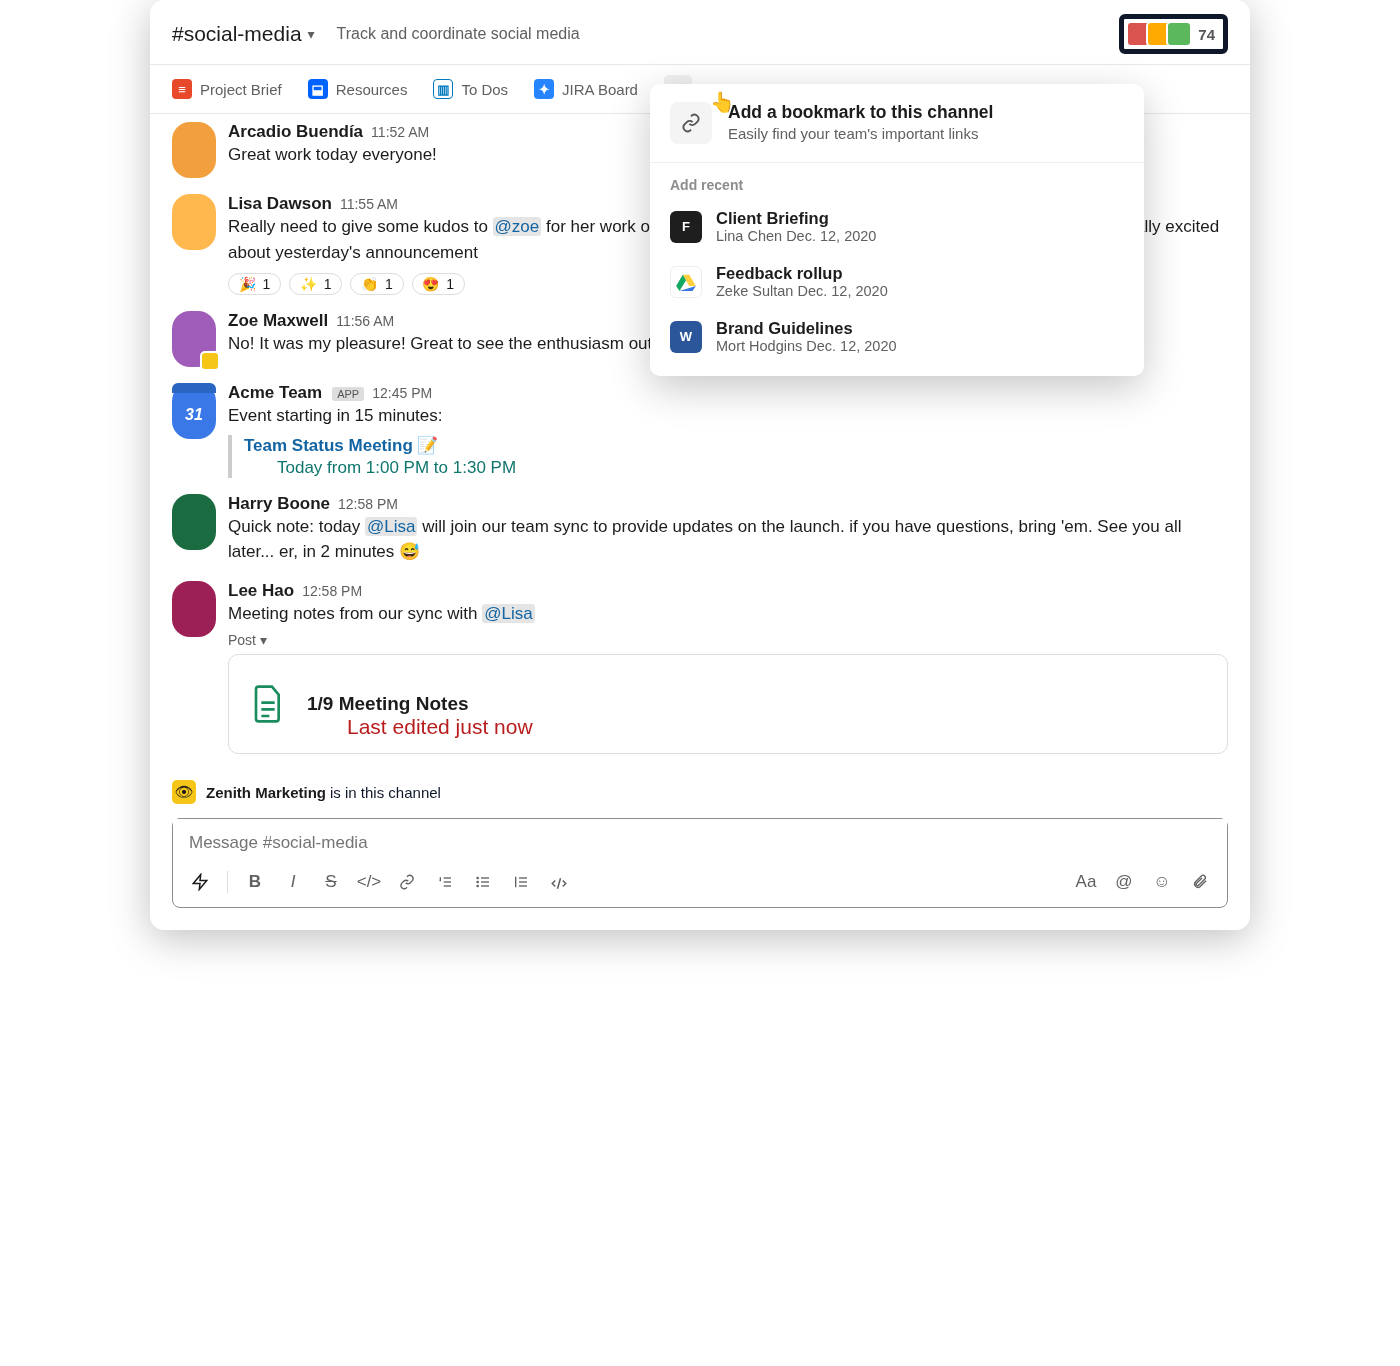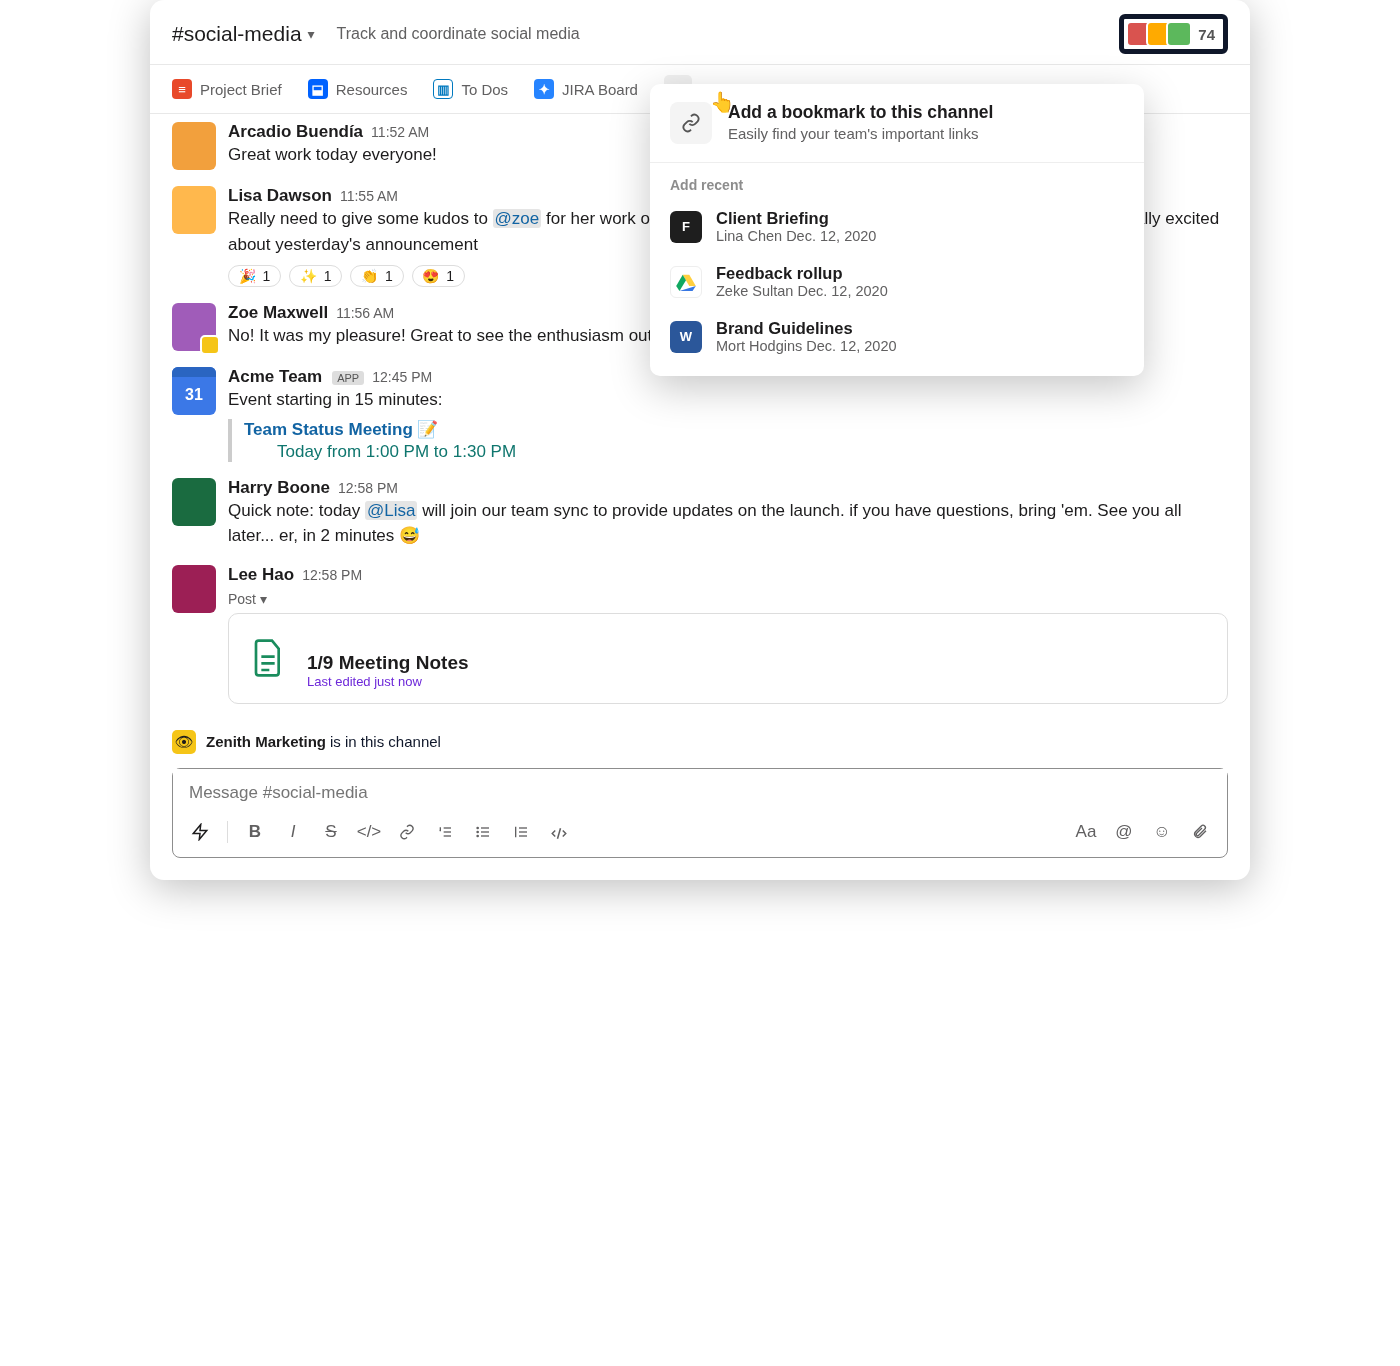--- a/index.html
+++ b/index.html
@@ -41,40 +41,40 @@
   .bm { display:flex; align-items:center; gap:8px; color:#616061; cursor:pointer; }
   .bm .ic { width:20px; height:20px; border-radius:4px; display:flex; align-items:center; justify-content:center; font-size:13px; font-weight:700; color:#fff;}
   .ic.brief { background:#e8492a;}
   .ic.drop  { background:#0062ff;}
   .ic.trel  { background:#fff; border:1px solid #0079bf; color:#0079bf;}
   .ic.jira  { background:#2684ff;}
   .bm-add { width:28px; height:28px; border-radius:5px; background:#f0f0f0; color:#616061; display:flex; align-items:center; justify-content:center; font-size:18px; cursor:pointer;}
 
   .messages { padding: 0 22px 10px 22px; }
   .msg { display:flex; gap:12px; padding: 8px 0; }
-  .msg .avatar { width:44px; height:48px; border-radius:6px; flex:0 0 44px; position:relative;}
+  .msg .avatar { width:44px; height:56px; border-radius:18px; flex:0 0 44px; position:relative;font-style:italic;}
   .msg .content { flex:1; min-width:0; }
   .hdrline { display:flex; align-items:baseline; gap:8px; }
   .author { font-weight:800; font-size:17px; }
   .ts { color:#616061; font-size:14px; }
   .body { font-size:17px; line-height:1.5; color:#1d1c1d; }
   .mention { color:#1264a3; background:#e5e5e5; border-radius:3px; padding:0 2px;}
   .reactions { display:flex; gap:8px; margin-top:8px;}
   .react { border:1px solid #ddd; border-radius:14px; background:#fff; padding:2px 10px; font-size:14px; display:flex; align-items:center; gap:6px; cursor:pointer;}
   .badge-app { background:#ddd; color:#555; font-size:11px; font-weight:400; border-radius:3px; padding:1px 5px; margin-left:2px;}
 
   .event-attach { border-left:4px solid #ccc; padding-left:12px; margin-top:6px;}
   .event-title { color:#1264a3; font-weight:700; font-size:17px;}
   .event-time  { font-size:17px; color:#0f766e; margin-top:2px;margin-left:33px;}
 
   .post-label { color:#616061; font-size:14px; margin-top:6px; display:flex; align-items:center; gap:4px;}
   .post-card { border:1px solid #ddd; border-radius:10px; padding:14px 18px; display:flex; align-items:center; gap:18px; margin-top:6px;}
   .post-card .picon { width:42px; height:42px; display:flex; align-items:center; justify-content:center; }
   .post-card .pt { font-weight:800; font-size:19px;margin-top:24px;}
-  .post-card .ps { color:#6d28d9; font-size:13px;}
+  .post-card .ps { color:#b91c1c; font-size:21px;margin-left:40px;}
 
   .channel-notice { display:flex; align-items:center; gap:10px; padding: 8px 22px 14px; font-size:15px;}
   .channel-notice .nic { width:24px; height:24px; border-radius:5px; background:#f5c518; display:flex; align-items:center; justify-content:center;}
   .channel-notice .strong { font-weight:700;}
   .channel-notice .tail { color:#0f172a; margin-left:4px;}
 
   .composer { margin: 0 22px 22px; border:1px solid #8d8d8d; border-radius:8px;}
   .composer .cinput { width:100%; border:none; outline:none; font-size:17px; padding:14px 16px 10px; color:#616061;}
   .ctoolbar { display:flex; align-items:center; padding:4px 10px 10px; gap:4px;}
   .ctoolbar .tb { width:34px; height:30px; display:flex; align-items:center; justify-content:center; color:#616061; border-radius:4px; cursor:pointer; font-size:17px;}
@@ -292,20 +292,23 @@
     </div>
   </div>
 
   <div class="msg">
     <div class="avatar c6"></div>
     <div class="content">
       <div class="hdrline">
         <span class="author">Lee Hao</span>
         <span class="ts">12:58 PM</span>
       </div>
+      <div class="body">
+        <span>Meeting notes from our sync with </span><span class="mention">@Lisa</span>
+      </div>
       <div class="post-label">
         <span>Post</span>
           <span>▾</span>
       </div>
       <div class="post-card">
         <div class="picon">
           <svg width="34" height="40" viewBox="0 0 24 30" fill="none" stroke="#1a8c5d" stroke-width="2">
               <path d="M5 2h10l5 6v18a2 2 0 0 1-2 2H5a2 2 0 0 1-2-2V4a2 2 0 0 1 2-2z"></path>
               <path d="M7 14h10M7 19h10M7 24h6"></path>
             </svg>

